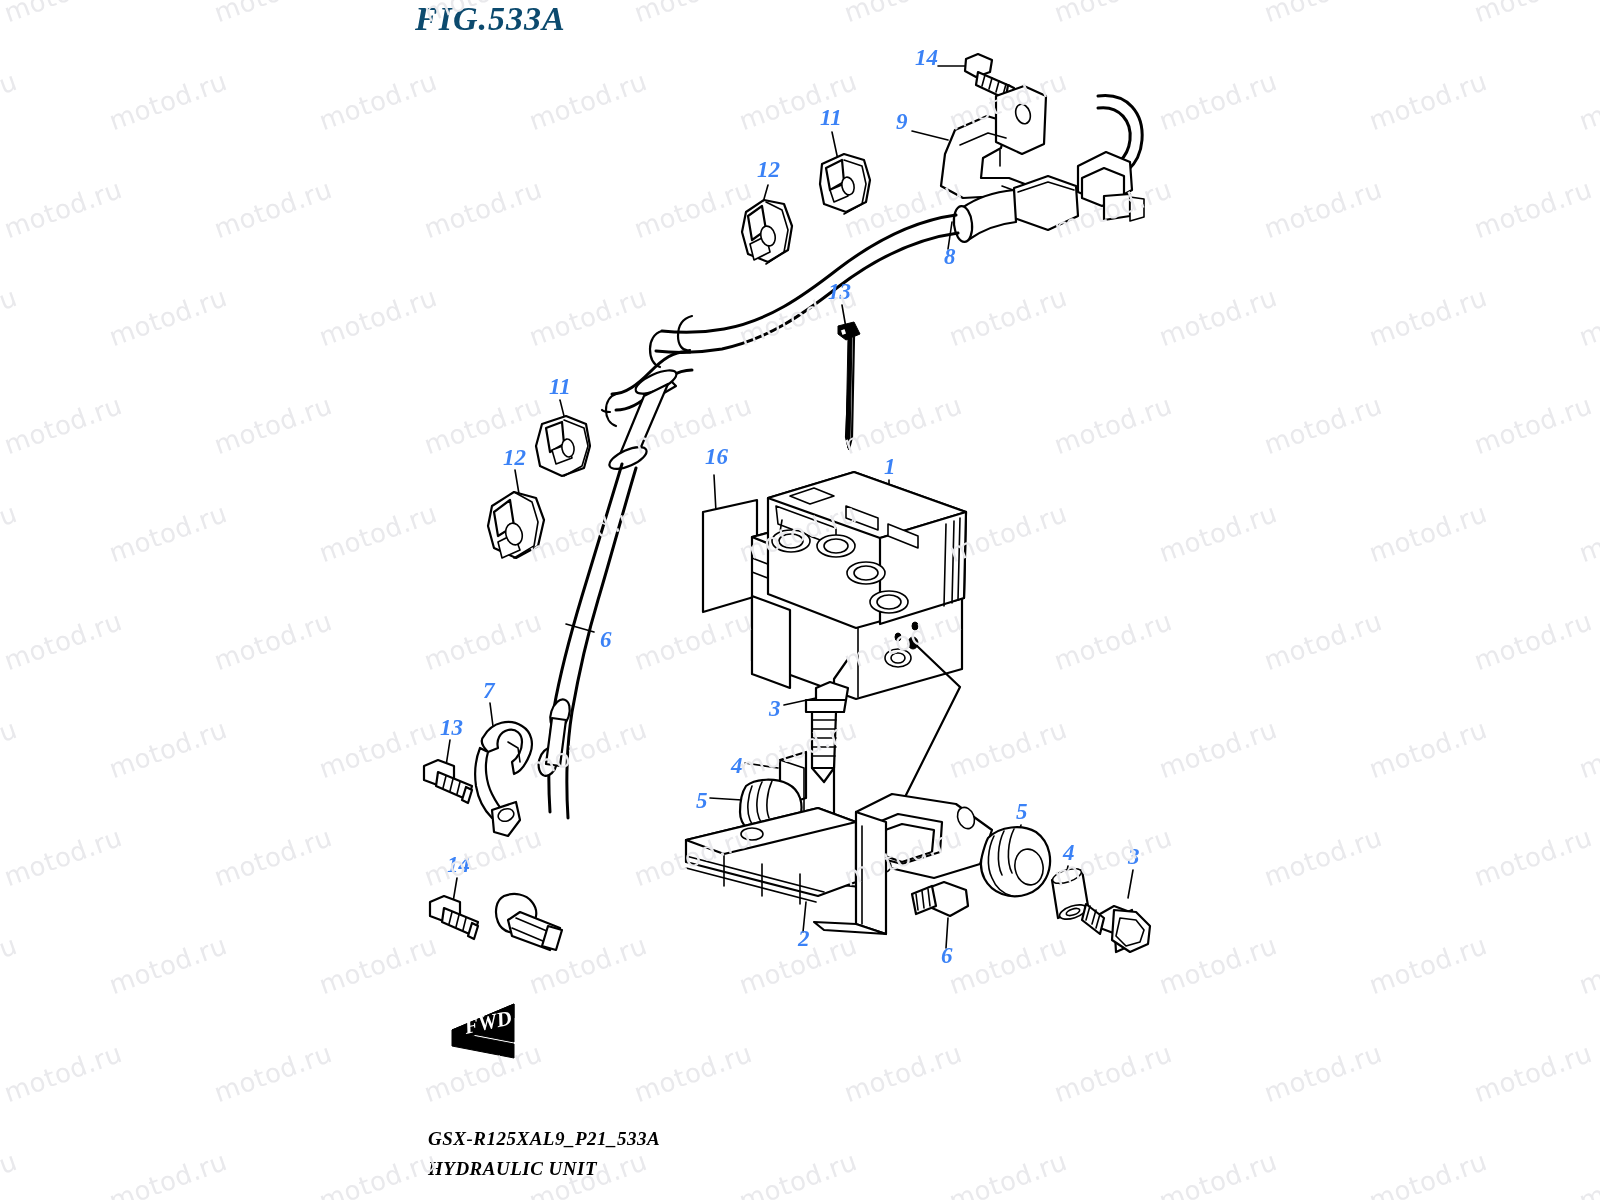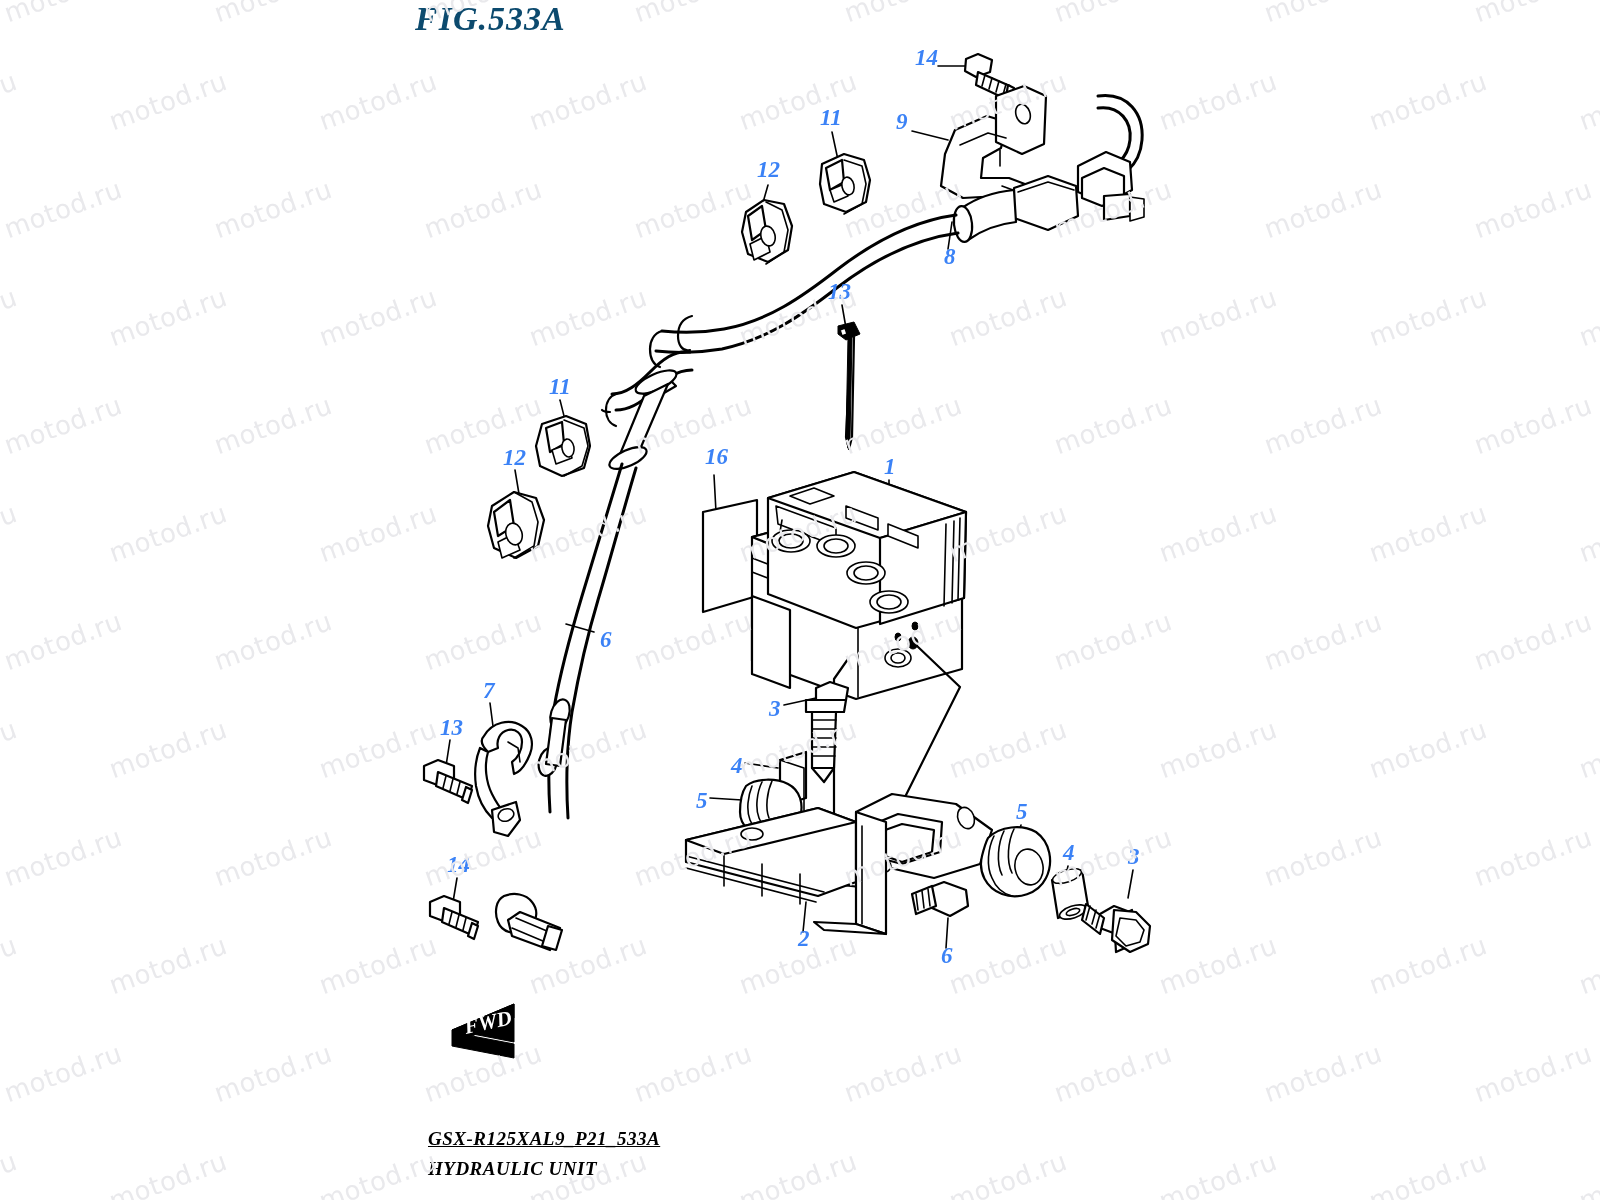--- a/index.html
+++ b/index.html
@@ -69,21 +69,21 @@
   .footer-line {
     position: absolute;
     font-family: "Liberation Serif", serif;
     font-style: italic;
     font-weight: bold;
     font-size: 19px;
     letter-spacing: 0.5px;
     color: #000;
     z-index: 20;
   }
-  #footer-code { left: 428px; top: 1128px; text-decoration: underline; }
+  #footer-code { left: 428px; top: 1128px; }
   #footer-sub  { left: 428px; top: 1158px; }
 </style>
 </head>
 <body>
 
 <div id="page">
 
   <svg id="drawing" viewBox="0 0 1600 1200">
     <defs>
       <style>

